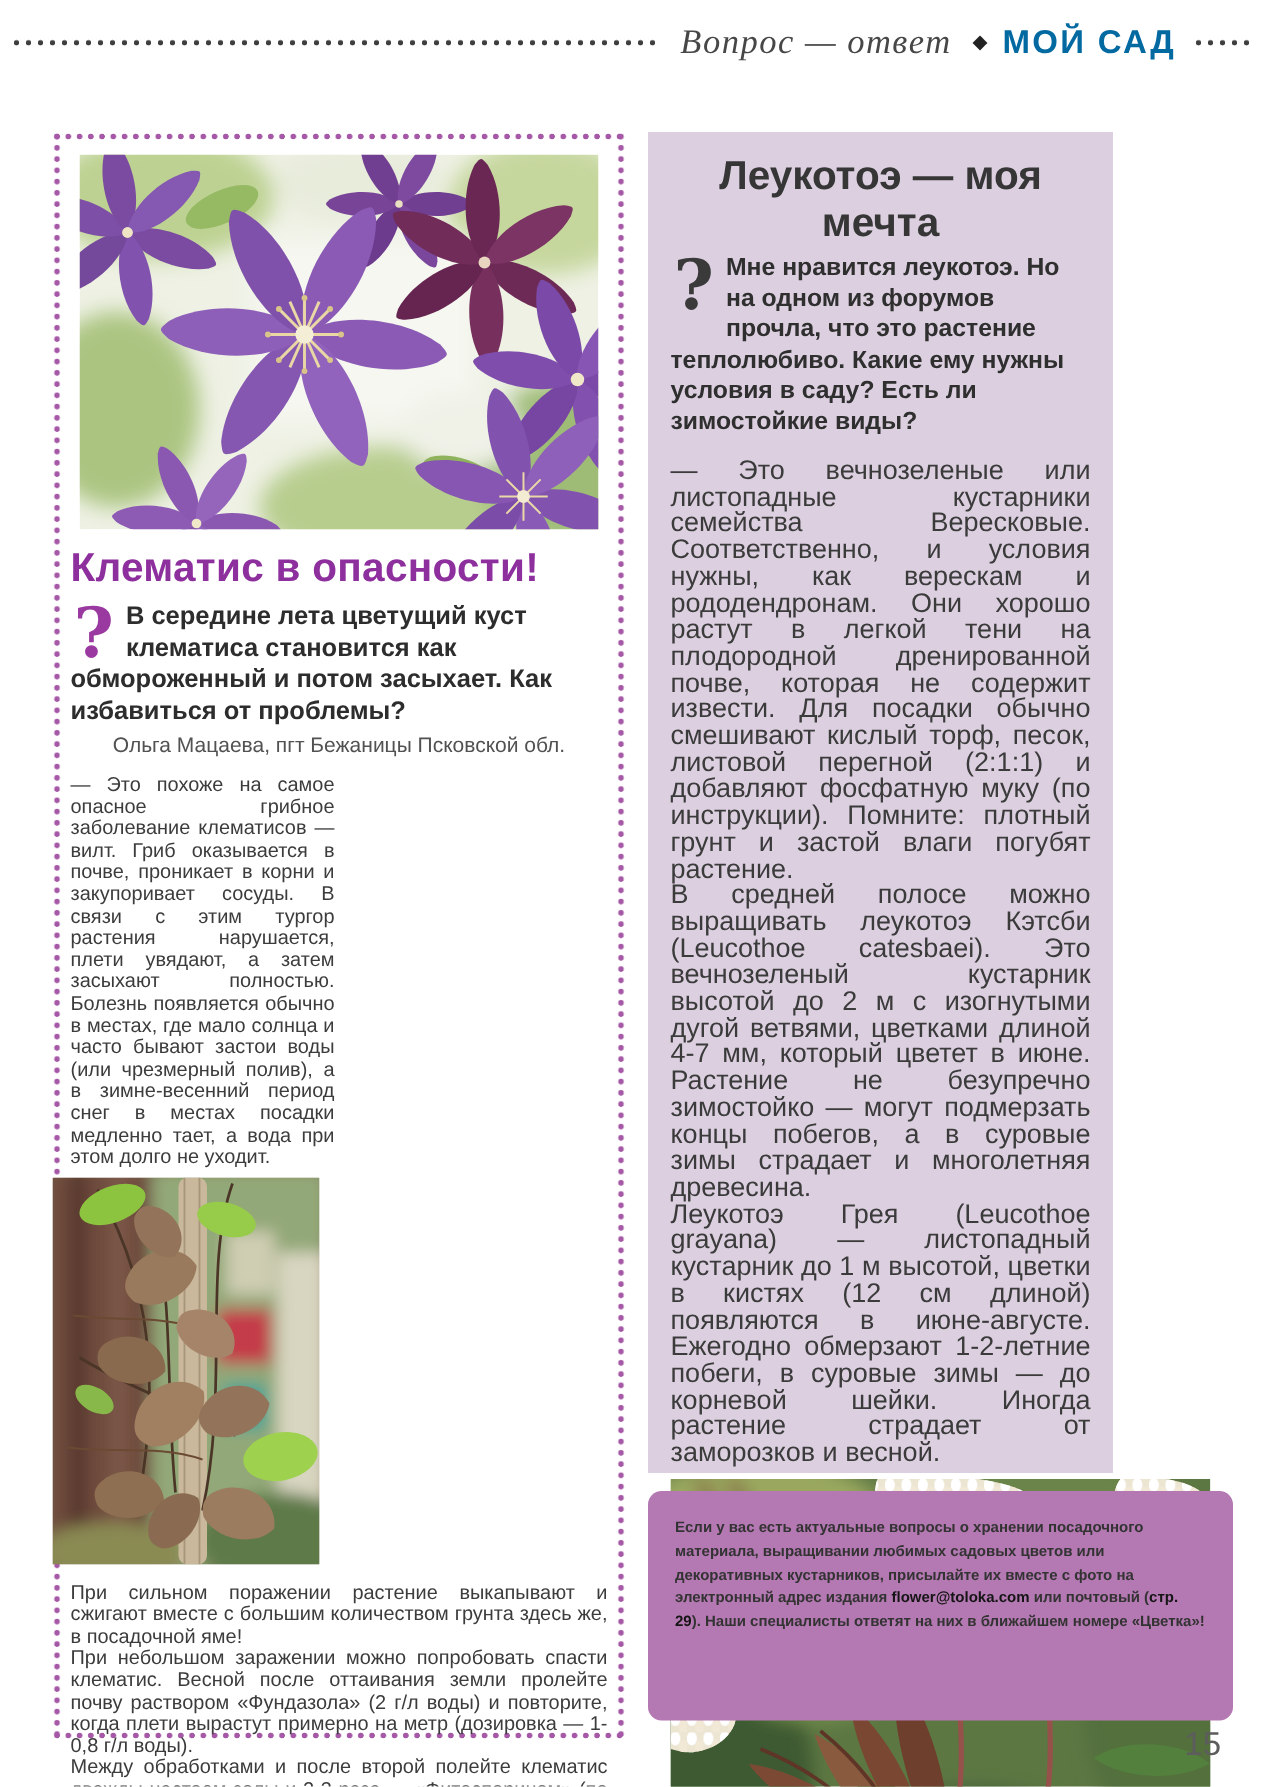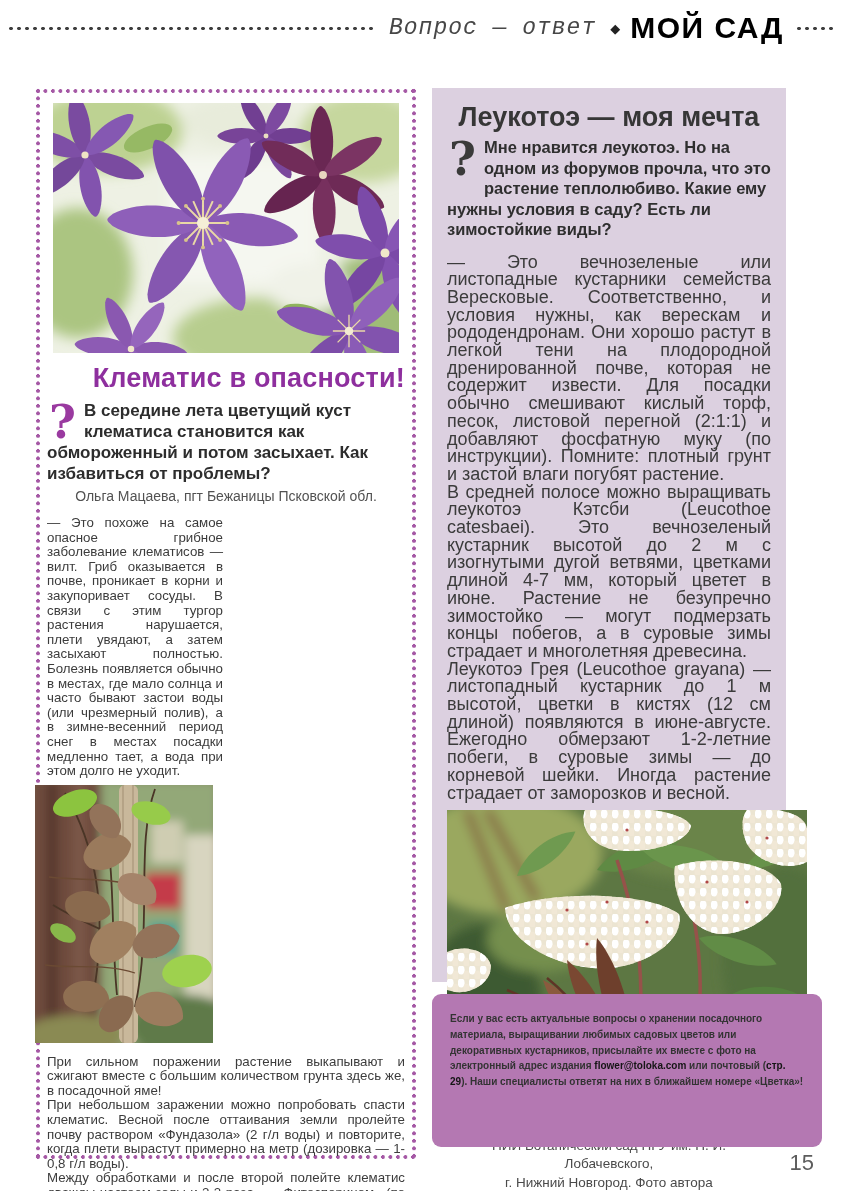--- a/index.html
+++ b/index.html
@@ -10,55 +10,55 @@
     color:#3a3a3a; overflow:hidden;
   }
   
   .header { position:absolute; left:8px; right:8px; top:14px; height:28px;
     display:flex; align-items:center; }
   .hdots { height:7px; align-self:center;
     background-image:radial-gradient(circle at 3px 3.5px,#3f3f3f 1.6px,transparent 2px);
     background-size:8px 7px; background-repeat:repeat-x; }
   .hdots.left { flex:1; margin-right:14px; }
   .hdots.right { width:40px; margin-left:12px; }
-  .hscript { font-family:Liberation Mono, monospace; font-style:italic;
+  .hscript { font-family:Liberation Serif, serif; font-style:italic;
     font-size:23px; color:#474747; letter-spacing:1px; }
   .hdiamond { font-size:13px; color:#222; margin:0 10px 0 14px; }
-  .hbrand { font-size:30px; font-weight:bold; color:#000000; letter-spacing:1.5px; }
+  .hbrand { font-size:22px; font-weight:bold; color:#0369a1; letter-spacing:1.5px; }
   
   .leftbox { position:absolute; left:35px; top:88px; width:382px; height:1072px; background:#fff; }
   .dot-h { position:absolute; left:0; right:0; height:6px;
     background-image:radial-gradient(circle at 3px 3px,#a558a5 1.7px,transparent 2.1px);
     background-size:7.5px 6px; background-repeat:repeat-x; }
   .dot-v { position:absolute; top:0; bottom:0; width:6px;
     background-image:radial-gradient(circle at 3px 3px,#a558a5 1.7px,transparent 2.1px);
     background-size:6px 7.5px; background-repeat:repeat-y; }
   .dot-h.top{top:0;} .dot-h.bot{bottom:0;} .dot-v.lft{left:0;} .dot-v.rgt{right:0;}
   .leftbox-inner { position:absolute; left:12px; right:12px; top:12px; bottom:10px; }
   .photo1 { width:346px; height:250px; margin:3px auto 0; overflow:hidden; }
   .photo1 svg, .photo2 svg, .photo3 svg { display:block; width:100%; height:100%; }
-  .ltitle { margin-top:10px; text-align:right; font-size:27px; font-weight:bold;
+  .ltitle { margin-top:10px; text-align:left; font-size:27px; font-weight:bold;
     color:#8e2f9e; letter-spacing:0.2px; }
   .question { margin-top:6px; font-weight:bold; color:#2d2d2d;
     font-size:17px; line-height:21px; }
   .qmark { float:left; font-size:46px; line-height:40px; font-weight:bold;
     padding:2px 8px 0 2px; font-family:"DejaVu Serif","Liberation Serif",serif; }
   .qmark.purple { color:#9a3aa0; }
   .qmark.dark { color:#3a3a3a; }
   .asker { text-align:center; font-size:14px; color:#525252; margin-top:4px; }
   .cols { display:flex; gap:12px; margin-top:12px;flex-direction:column; }
   .colL { width:176px; }
   .colR { flex:1; }
   .bodytext { font-size:13.3px; line-height:14.6px; text-align:justify; color:#3c3c3c; }
   .bodytext p { margin:0; }
   .photo2 { width:178px; height:258px; margin:6px 0 0 -12px; overflow:hidden; }
   .author { clear:both; text-align:center; font-size:13.5px; line-height:18px;
     color:#4c4c4c; margin-top:8px; }
   
-  .rightbox { position:absolute; left:432px; top:88px; width:354px; height:894px;
+  .rightbox { position:absolute; left:432px; top:88px; width:310px; height:894px;
     background:#dcd0e0; padding:12px 15px; }
   .rtitle { text-align:center; font-size:27px; font-weight:bold; color:#363636; margin-top:2px; }
   .rquestion { margin-top:4px; font-weight:bold; color:#2f2f2f; font-size:16.5px; line-height:20.5px; }
   .ranswer { margin-top:14px; font-size:18px; line-height:17.7px; text-align:justify; color:#3b3b3b; }
   .ranswer p { margin:0; }
   .photo3 { width:360px; height:301px; margin:8px auto 0; overflow:hidden; }
   .caption { text-align:center; font-size:13.5px; line-height:18.5px; color:#4a4a4a; margin-top:7px; }
   
   .readers { position:absolute; left:432px; top:994px; width:390px; height:153px;
     background:#b478b2; border-radius:9px; padding:12px 18px 10px; }

